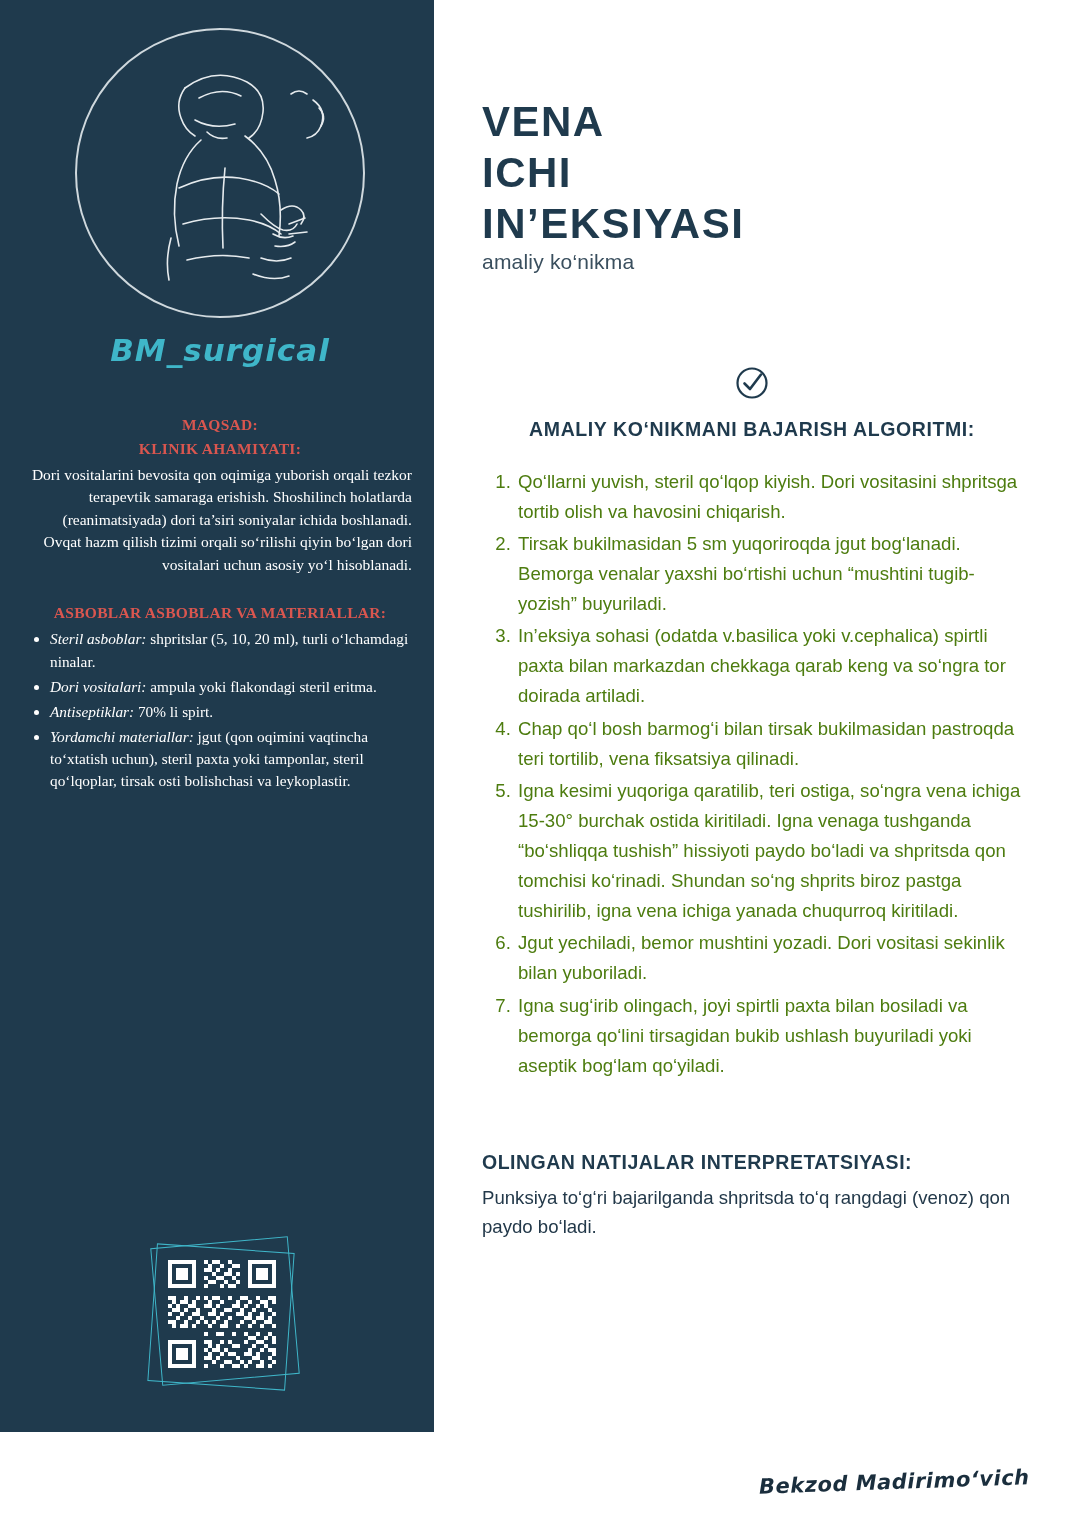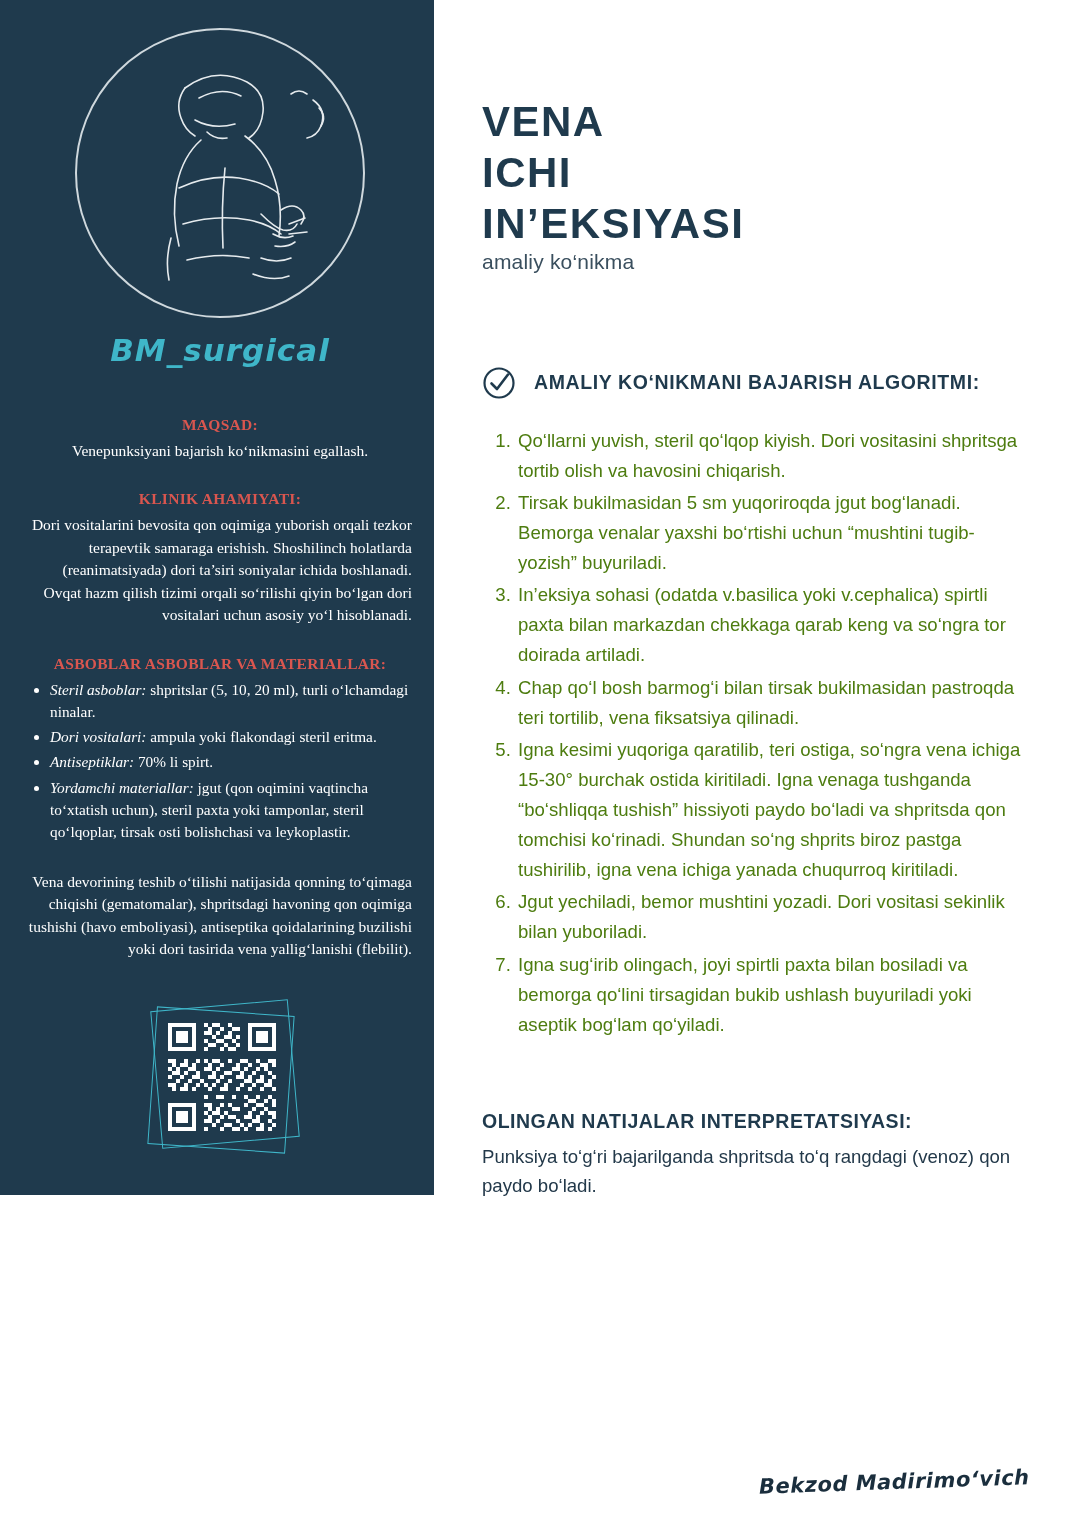--- a/index.html
+++ b/index.html
@@ -14,21 +14,21 @@
   }
   .page {
     position: relative;
     width: 1086px; height: 1536px;
     display: flex;
     background: #ffffff;
   }
   
   .left-panel {
     width: 440px;
-    height: 1195px;
+    height: 1432px;
     background: #1f3a4d;
     position: relative;
     color: #ffffff;
     flex: 0 0 440px;
   }
   .left-edge {
     position: absolute;
     right: 0; top: 0;
     width: 6px; height: 100%;
     background: #ffffff;
@@ -138,20 +138,21 @@
   .subtitle {
     font-size: 21px;
     color: #3a4f5e;
     letter-spacing: 0.2px;
   }
   .algo-head {
     display: flex;
     align-items: center;
     gap: 18px;
     margin-top: 92px;
+    flex-direction: column;
   }
   .check-icon { flex: 0 0 auto; }
   .algo-head-text {
     font-weight: 800;
     font-size: 19.5px;
     letter-spacing: 0.6px;
     color: #1f3a4d;
   }
   ol.steps {
     margin: 26px 0 0 0;
@@ -227,42 +228,40 @@
           <path d="M232 66 q-8 -6 -16 0"></path>
         </g>
       </svg>
     </div>
 
     <div class="brand-name">BM_surgical</div>
 
     <div class="left-content">
 
       <div class="sec-title">MAQSAD:</div>
-      <div class="sec-body">Venepunksiyani bajarish ko‘nikmasini egallash.</div>
 
       <div class="sec-title">KLINIK AHAMIYATI:</div>
       <div class="sec-body justify">Dori vositalarini bevosita qon oqimiga yuborish orqali tezkor terapevtik samaraga erishish. Shoshilinch holatlarda (reanimatsiyada) dori ta’siri soniyalar ichida boshlanadi. Ovqat hazm qilish tizimi orqali so‘rilishi qiyin bo‘lgan dori vositalari uchun asosiy yo‘l hisoblanadi.</div>
 
       <div class="sec-title">ASBOBLAR ASBOBLAR VA MATERIALLAR:</div>
       <ul class="mat-list">
         <li>
           <span class="it">Steril asboblar:</span><span> shpritslar (5, 10, 20 ml), turli o‘lchamdagi ninalar.</span>
         </li>
         <li>
           <span class="it">Dori vositalari:</span><span> ampula yoki flakondagi steril eritma.</span>
         </li>
         <li>
           <span class="it">Antiseptiklar:</span><span> 70% li spirt.</span>
         </li>
         <li>
           <span class="it">Yordamchi materiallar:</span><span> jgut (qon oqimini vaqtincha to‘xtatish uchun), steril paxta yoki tamponlar, steril qo‘lqoplar, tirsak osti bolishchasi va leykoplastir.</span>
         </li>
       </ul>
 
-      <div class="sec-body justify">Vena devorining teshib o‘tilishi natijasida qonning to‘qimaga chiqishi (gematomalar), shpritsdagi havoning qon oqimiga tushishi (havo emboliyasi), antiseptika qoidalarining buzilishi yoki dori tasirida vena yallig‘lanishi (flebilit).</div>
 
     </div>
 
     <div class="qr-area">
       <div class="qr-frame qr-f1"></div>
       <div class="qr-frame qr-f2"></div>
       <svg class="qr-code" viewBox="0 0 29 29" shape-rendering="crispEdges">
         <rect width="29" height="29" fill="#1f3a4d"></rect>
         <g fill="#ffffff">
           <rect x="1" y="1" width="7" height="7"></rect>

